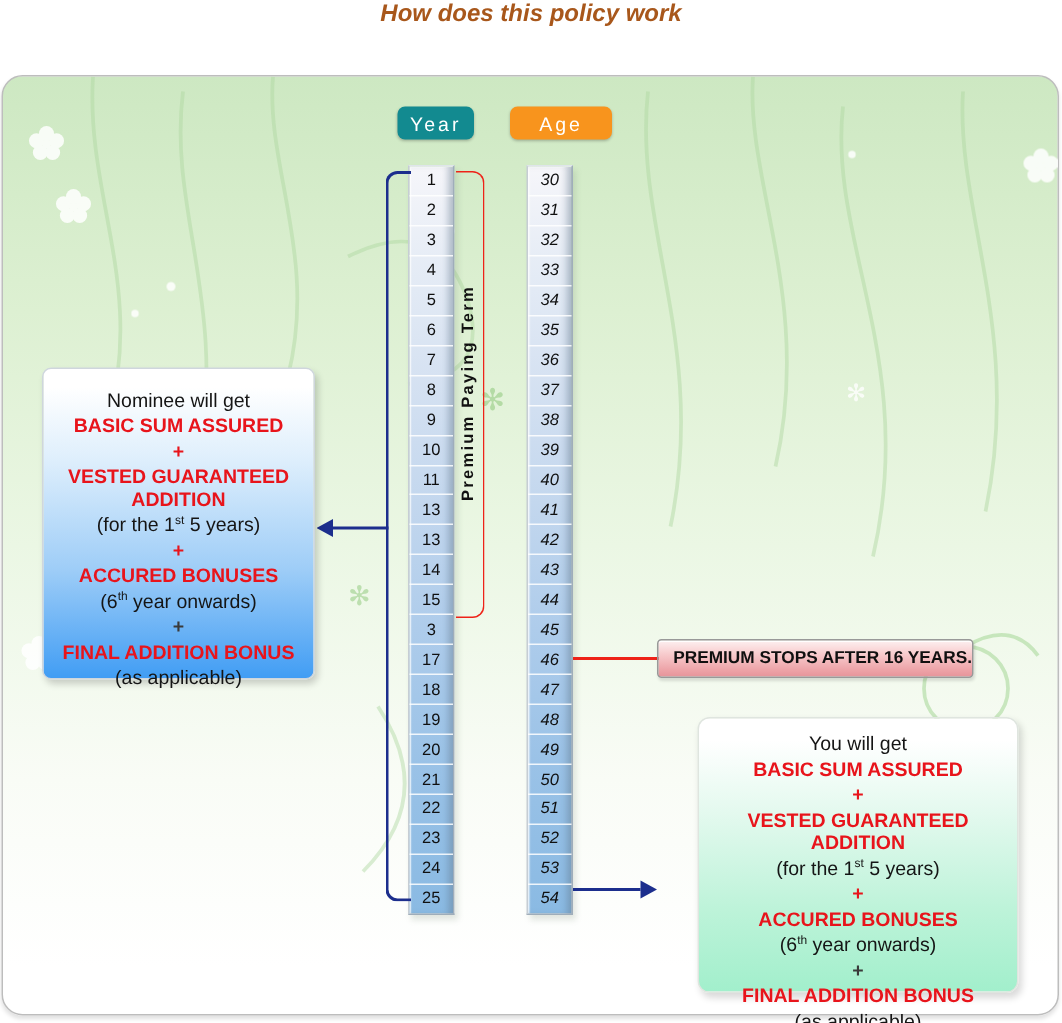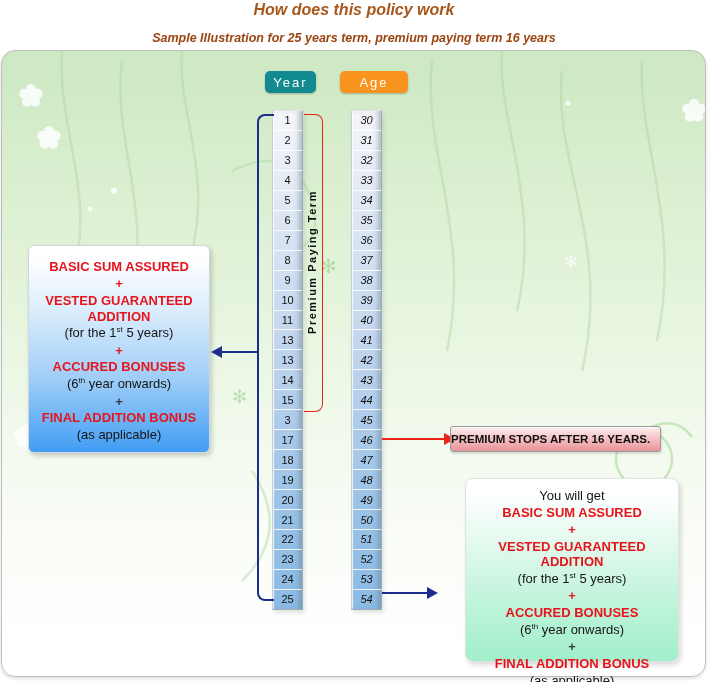--- a/index.html
+++ b/index.html
@@ -54,25 +54,25 @@
   #nominee-arrow-line { left:222px; top:351px; width:37px; background:#1c2e8d; }
   #nominee-arrow-head { left:211px; top:346px; border-top:6px solid transparent;
                         border-bottom:6px solid transparent; border-right:11px solid #1c2e8d; }
   #stop-arrow-line { left:382px; top:438px; width:62px; background:#ee2218; }
   #stop-arrow-head { left:444px; top:433px; border-top:6px solid transparent;
                      border-bottom:6px solid transparent; border-left:11px solid #ee2218; }
   #maturity-arrow-line { left:382px; top:592px; width:45px; background:#1c2e8d; }
   #maturity-arrow-head { left:427px; top:587px; border-top:6px solid transparent;
                          border-bottom:6px solid transparent; border-left:11px solid #1c2e8d; }
 
-  .pink-box { position:absolute; left:450px; top:426px; width:211px; height:26px;
+  .pink-box { position:absolute; left:438px; top:426px; width:211px; height:26px;
               border:1px solid #999; border-radius:3px; box-sizing:border-box;
               background:linear-gradient(to bottom,#fdf0f0 0%,#f7c9cb 40%,#eca0a5 85%,#e6959b 100%);
               box-shadow: inset 0 1px 0 rgba(255,255,255,.9), 1px 2px 2px rgba(0,0,0,.12);
-              display:flex; align-items:center; justify-content:flex-start;
+              display:flex; align-items:center; justify-content:flex-end;
               font-size:11.5px; font-weight:bold; color:#101010; }
 
   .benefit-box { position:absolute; text-align:center; font-size:13px; color:#151515;
                  box-sizing:border-box; }
   .benefit-box p { margin:1px 0; line-height:1.22; }
   .nominee-box { left:28px; top:245px; width:182px; height:208px; padding-top:12px;
                  border-radius:6px; border:1px solid #cfd6dd;
                  background:linear-gradient(to bottom,#ffffff 6%,#ddeefc 30%,#9ecdf7 65%,#419df4 100%);
                  box-shadow:2px 3px 5px rgba(0,0,0,.18); }
   .you-box { left:465px; top:478px; width:214px; height:184px; padding-top:8px;
@@ -82,21 +82,20 @@
   .rb { color:#e8141b; font-weight:bold; }
   .plus-dark { color:#3a3a3a; font-weight:bold; }
   sup { font-size:8px; }
 </style>
 </head>
 <body>
 
 <div class="page">
 
   <div class="title">How does this policy work</div>
-  <div class="subtitle">Sample Illustration for 25 years term, premium paying term 16 years</div>
 
   <div class="panel">
     <svg class="deco" width="703" height="625" viewBox="0 0 703 625">
       <g fill="none" stroke="#aed7a0" stroke-width="2.5" opacity="0.45">
         <path d="M60,0 C55,80 95,140 70,230"></path>
         <path d="M120,10 C110,90 150,150 130,260"></path>
         <path d="M180,0 C175,60 210,120 190,200"></path>
         <path d="M230,120 q60,-30 80,30 q15,50 -40,55"></path>
         <path d="M430,10 C420,100 470,180 445,300"></path>
         <path d="M500,0 C495,70 540,150 515,260"></path>
@@ -222,20 +221,21 @@
   <div class="arrow-line" id="stop-arrow-line"></div>
   <div class="arrow-head" id="stop-arrow-head"></div>
   <div class="arrow-line" id="maturity-arrow-line"></div>
   <div class="arrow-head" id="maturity-arrow-head"></div>
 
   <div class="pink-box">
     <span>PREMIUM STOPS AFTER 16 YEARS.</span>
   </div>
 
   <div class="benefit-box nominee-box">
+    <p>Nominee will get</p>
     <p class="rb">BASIC SUM ASSURED</p>
     <p class="rb">+</p>
     <p class="rb">VESTED GUARANTEED ADDITION</p>
     <p><span>(for the 1</span><sup>st</sup><span> 5 years)</span></p>
     <p class="rb">+</p>
     <p class="rb">ACCURED BONUSES</p>
     <p><span>(6</span><sup>th</sup><span> year onwards)</span></p>
     <p class="plus-dark">+</p>
     <p class="rb">FINAL ADDITION BONUS</p>
     <p>(as applicable)</p>

